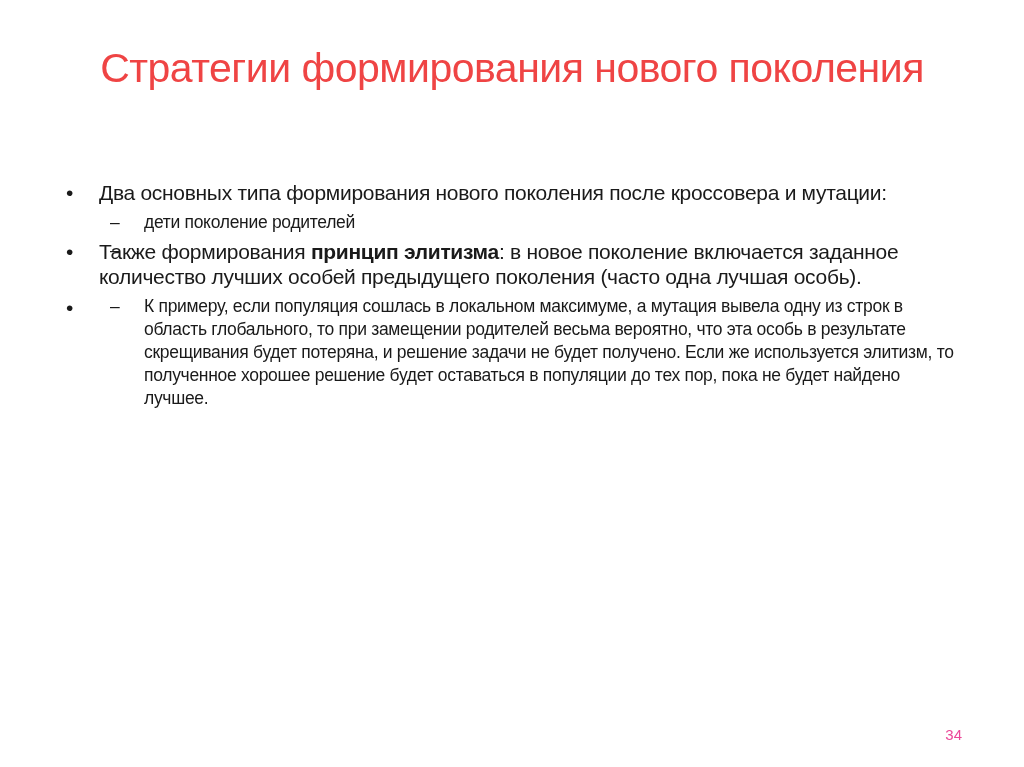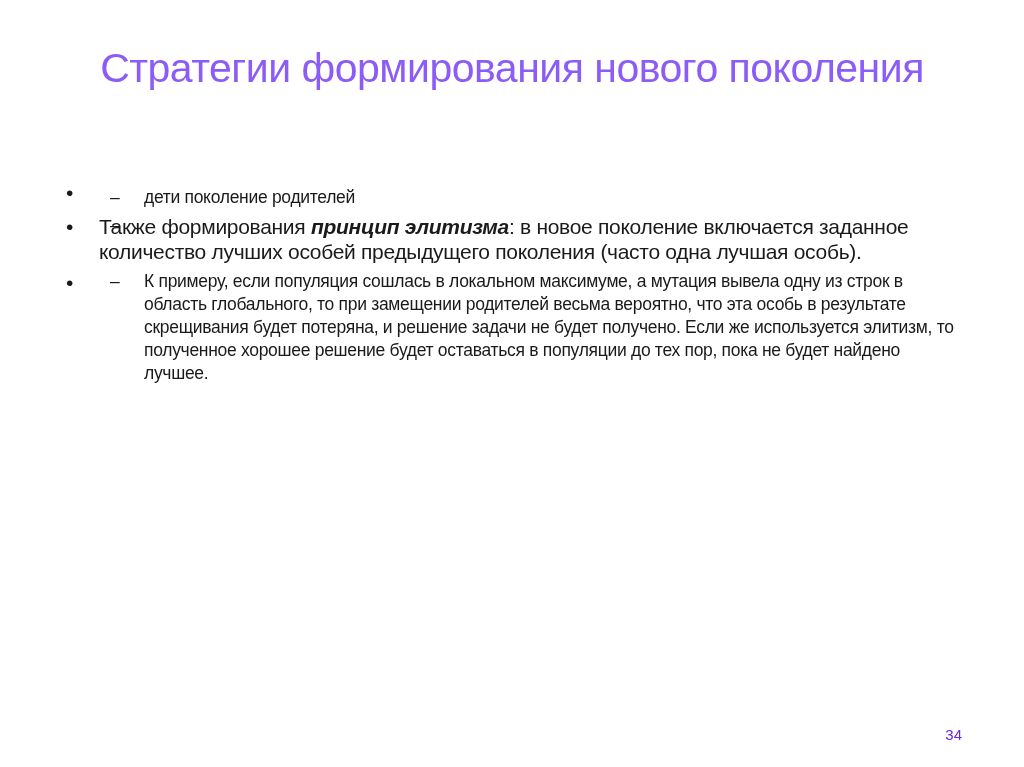--- a/index.html
+++ b/index.html
@@ -1,35 +1,36 @@
 <!DOCTYPE html>
 <html><head>
 <meta charset="utf-8">
 <style>
   html, body { margin:0; padding:0; }
   body { width:1024px; height:767px; background:#ffffff; position:relative; overflow:hidden;
          font-family:"Liberation Sans", "DejaVu Sans", sans-serif; color:#1a1a1a; }
   .title { position:absolute; left:100px; top:40px; width:824px; text-align:center;
-           font-size:41px; line-height:56px; color:#8b5cf6; letter-spacing:-0.5px; }
+           font-size:41px; line-height:56px; color:#ef4444; letter-spacing:-0.5px; }
   .body { position:absolute; left:66px; top:180px; width:900px; }
   .l1 { position:relative; padding-left:33px; font-size:21px; line-height:25px; margin-bottom:6px; letter-spacing:-0.3px; }
   .l1 .bullet { position:absolute; left:0; top:0; }
   .l2 { position:relative; padding-left:78px; font-size:17.5px; line-height:23px; margin-bottom:5px; letter-spacing:-0.3px; }
   .l2 .dash { position:absolute; left:44px; top:0; }
-  .num { position:absolute; right:62px; top:726px; font-size:15px; color:#6d28d9; }
-  b i, .em { font-weight:bold; font-style:italic; }
+  .num { position:absolute; right:62px; top:726px; font-size:15px; color:#ec4899; }
+  b i, .em { font-weight:bold; }
 </style>
 </head>
 <body>
 
 <div class="title">Стратегии формирования нового поколения</div>
 
 <div class="body">
   <div class="l1">
     <span class="bullet">•</span>
+    <span>Два основных типа формирования нового поколения после кроссовера и мутации:</span>
   </div>
   <div class="l2">
     <span class="dash">–</span>
     <span>дети поколение родителей</span>
   </div>
   <div class="l2">
     <span class="dash">–</span>
   </div>
 
   <div class="l1">

